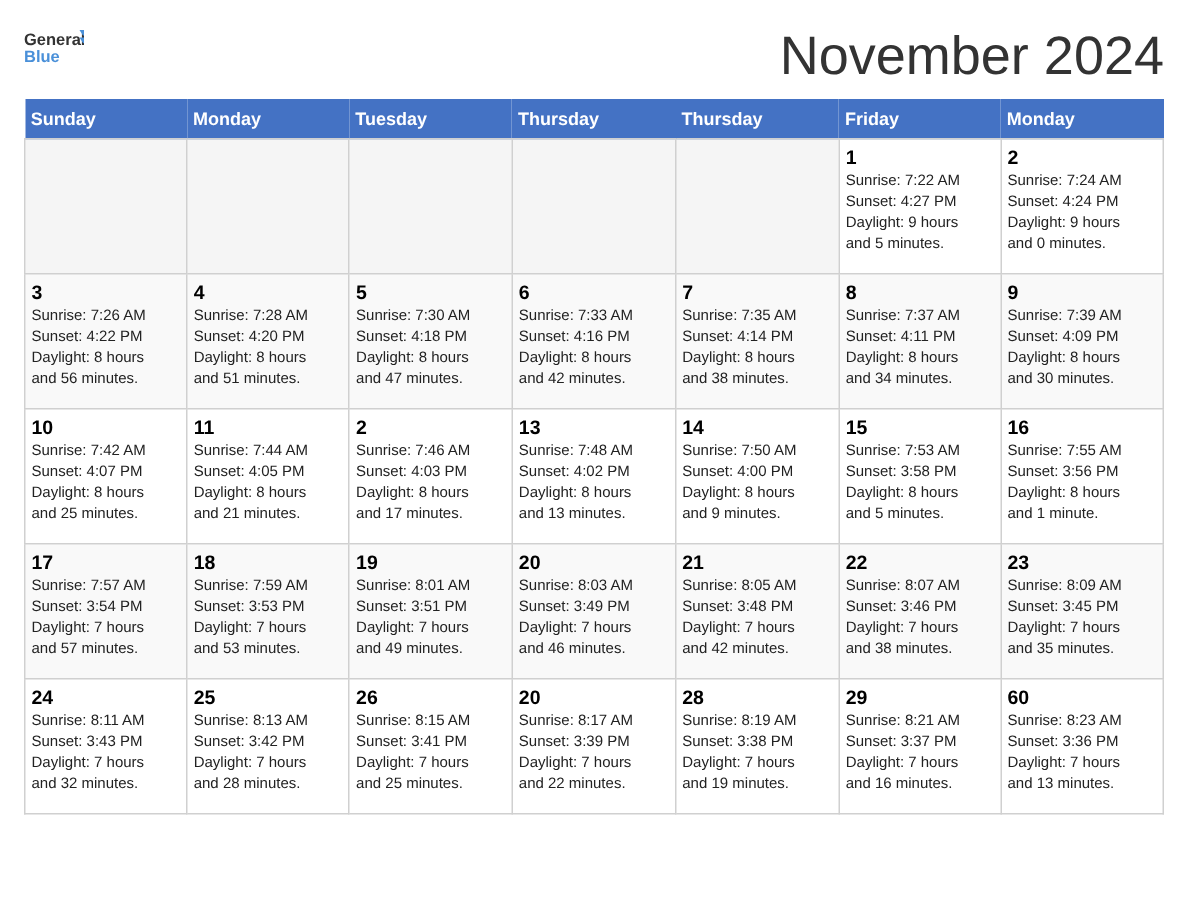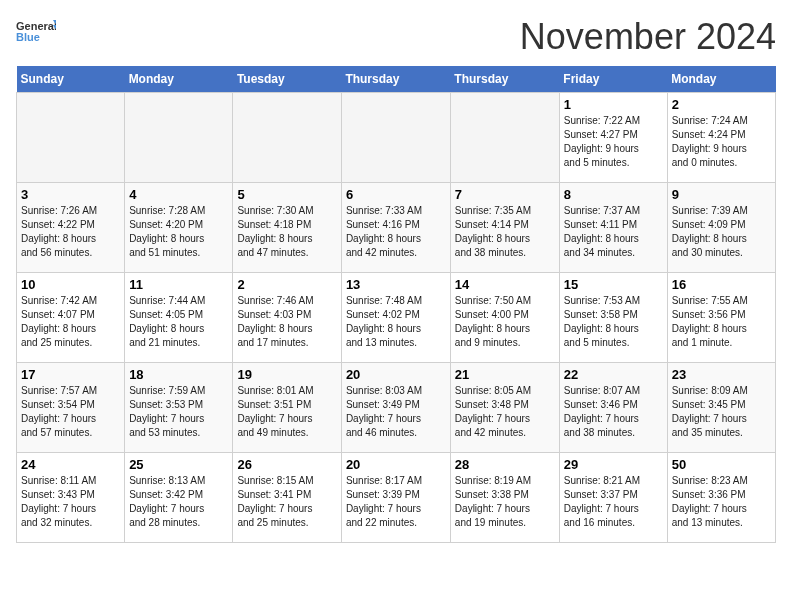--- a/index.html
+++ b/index.html
@@ -224,18 +224,18 @@
         </td>
         <td>
           <div class="day-num">28</div>
           <div class="day-info">Sunrise: 8:19 AM<br>Sunset: 3:38 PM<br>Daylight: 7 hours<br>and 19 minutes.</div>
         </td>
         <td>
           <div class="day-num">29</div>
           <div class="day-info">Sunrise: 8:21 AM<br>Sunset: 3:37 PM<br>Daylight: 7 hours<br>and 16 minutes.</div>
         </td>
         <td>
-          <div class="day-num">50</div>
+          <div class="day-num">60</div>
           <div class="day-info">Sunrise: 8:23 AM<br>Sunset: 3:36 PM<br>Daylight: 7 hours<br>and 13 minutes.</div>
         </td>
       </tr>
     </tbody>
 </table>
 
 </body></html>

